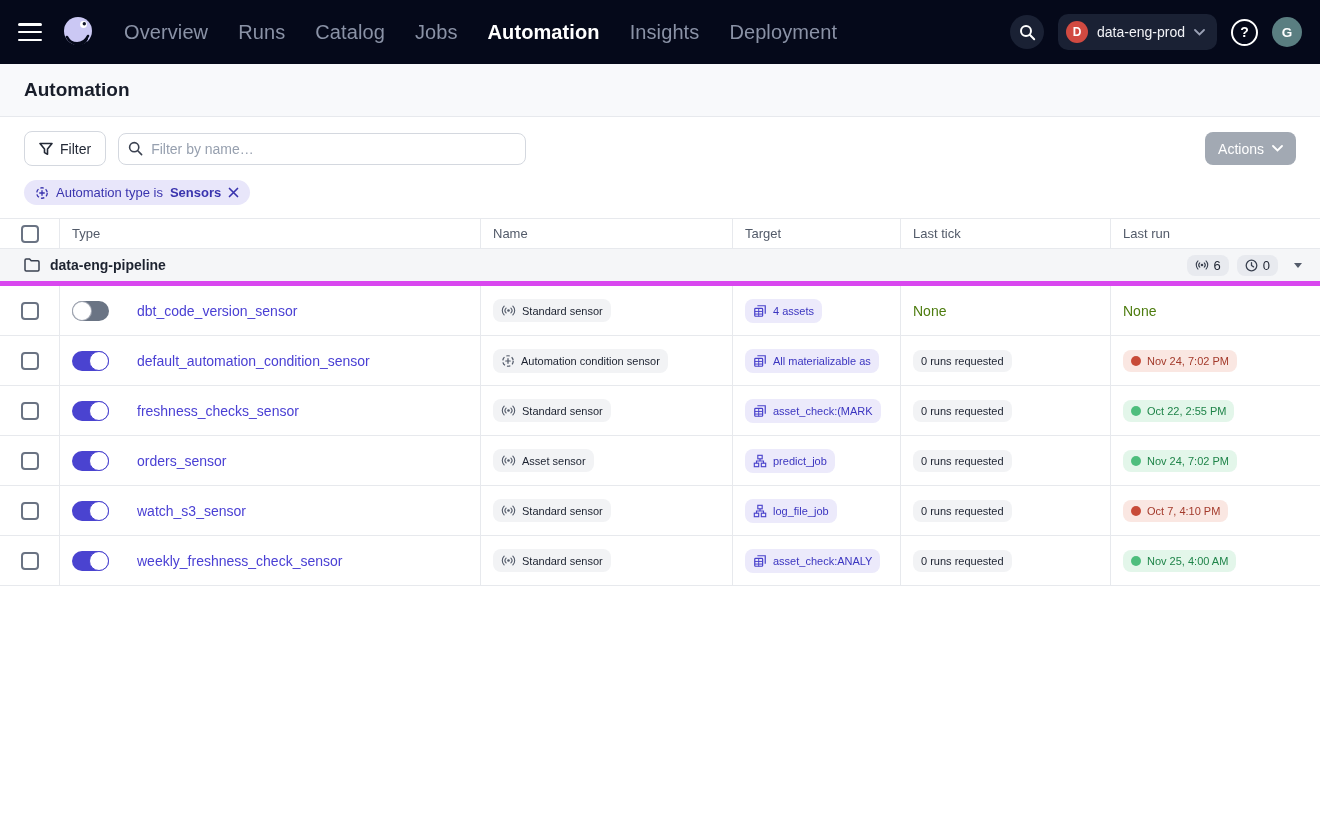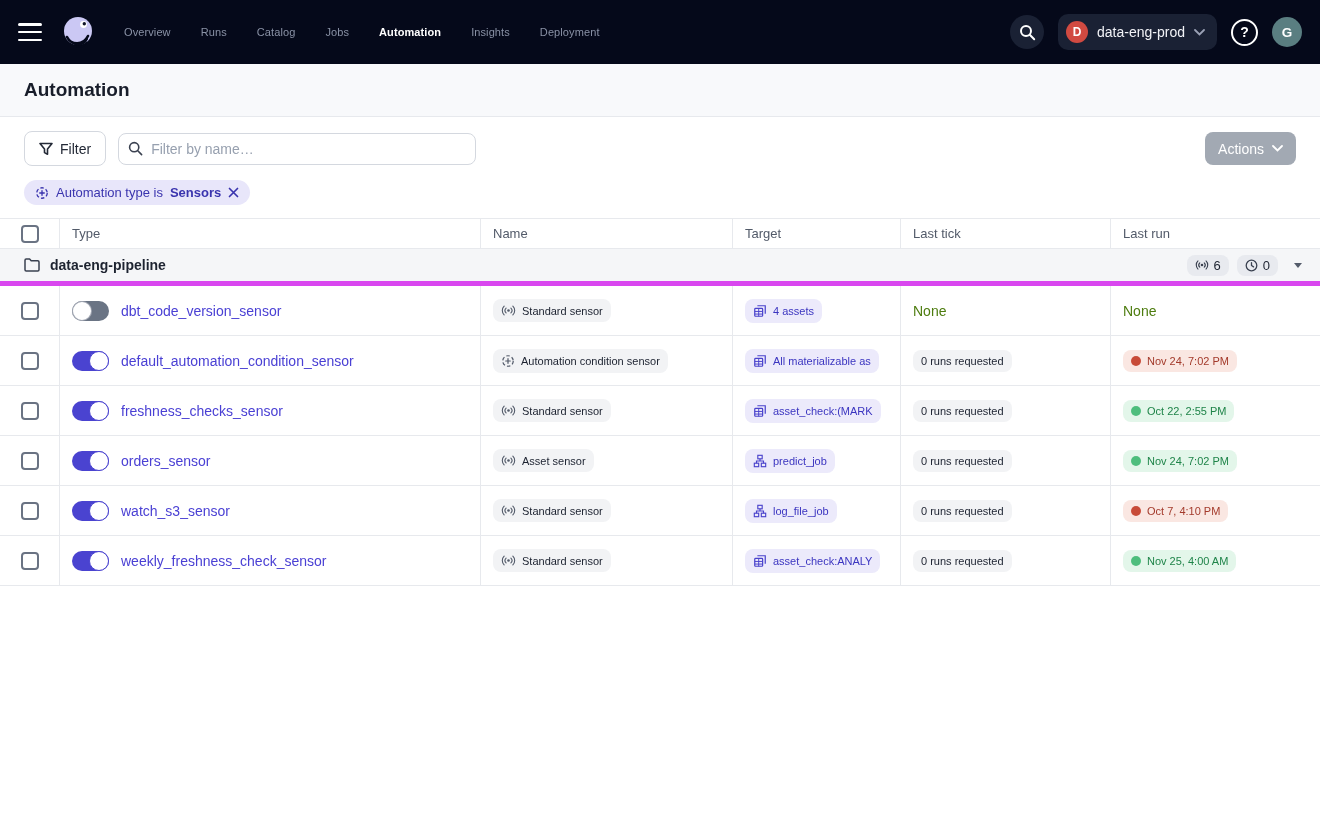--- a/index.html
+++ b/index.html
@@ -4,40 +4,40 @@
 <style>
   * { margin:0; padding:0; box-sizing:border-box; }
   html,body { width:1320px; height:822px; background:#ffffff; font-family:"Liberation Sans", sans-serif; overflow:hidden; }
 
   
   .topnav { height:64px; background:#05091A; display:flex; align-items:center; padding:0 18px; }
   .hamburger { width:24px; height:18px; display:flex; flex-direction:column; justify-content:space-between; cursor:pointer; margin-right:16px; }
   .hamburger span { display:block; height:2.5px; background:#fff; border-radius:2px; }
   .logo { width:40px; height:40px; margin-right:26px; }
   .navlinks { display:flex; align-items:center; gap:30px; }
-  .navlink { color:#8A92A6; font-size:11px; cursor:pointer; letter-spacing:.1px; }
+  .navlink { color:#8A92A6; font-size:20px; cursor:pointer; letter-spacing:.1px; }
   .navlink.active { color:#ffffff; font-weight:700; }
   .nav-right { margin-left:auto; display:flex; align-items:center; gap:14px; }
   .nav-search { width:34px; height:34px; border-radius:50%; background:#1A2134; display:flex; align-items:center; justify-content:center; cursor:pointer; }
   .depl-pill { height:36px; background:#1A2134; border-radius:10px; display:flex; align-items:center; gap:9px; padding:0 12px 0 8px; cursor:pointer; }
   .depl-badge { width:22px; height:22px; border-radius:50%; background:#D14A41; color:#fff; font-size:12px; font-weight:700; display:flex; align-items:center; justify-content:center; }
   .depl-name { color:#F2F3F7; font-size:14px; font-weight:400; }
   .help-btn { width:27px; height:27px; border-radius:50%; border:2.2px solid #fff; color:#fff; font-size:14px; font-weight:700; display:flex; align-items:center; justify-content:center; cursor:pointer; }
   .avatar { width:30px; height:30px; border-radius:50%; background:#5A7E81; color:#fff; font-size:13.5px; font-weight:600; display:flex; align-items:center; justify-content:center; cursor:pointer; }
 
   
   .pagehead { background:#F8F9FB; border-bottom:1px solid #E7E9ED; padding:15px 24px; }
   .pagehead h1 { font-size:19px; font-weight:700; color:#181D2A; }
 
   
   .toolbar { display:flex; align-items:center; padding:14px 24px 12px 24px; background:#fff; }
   .btn-filter { display:inline-flex; align-items:center; gap:7px; border:1px solid #D4D8DF; background:#fff; border-radius:8px; height:35px; padding:0 14px; font-size:14px; color:#232936; cursor:pointer; font-family:inherit; }
   .search-box { position:relative; margin-left:12px; }
   .search-box svg { position:absolute; left:10px; top:8px; }
-  .search-input { width:358px; height:32px; border:1px solid #D4D8DF; border-radius:8px; padding:0 10px 0 32px; font-size:14px; color:#232936; font-family:inherit; outline:none; }
+  .search-input { width:408px; height:32px; border:1px solid #D4D8DF; border-radius:8px; padding:0 10px 0 32px; font-size:14px; color:#232936; font-family:inherit; outline:none; }
   .search-input::placeholder { color:#97A0AF; }
   .btn-actions { margin-left:auto; display:inline-flex; align-items:center; gap:8px; background:#A2A9B3; color:#fff; border:none; border-radius:8px; height:33px; padding:0 13px; font-size:14px; cursor:pointer; font-family:inherit; }
 
   
   .chiprow { padding:2px 24px 13px 24px; background:#fff; }
   .chip { display:inline-flex; align-items:center; gap:7px; background:#E8E6FA; border-radius:14px; padding:5px 11px; font-size:13px; color:#3A34AE; }
   .chip .chip-val { font-weight:700; }
   .chip .chip-x { cursor:pointer; display:flex; align-items:center; }
 
   
@@ -50,21 +50,21 @@
 
   .grouprow { height:37px; background:#F5F6F8; border-bottom:5px solid #d946ef; display:flex; align-items:center; padding:0 18px 0 24px; }
   .grouprow .gname { font-size:14px; font-weight:700; color:#1D2330; margin-left:10px; }
   .group-right { margin-left:auto; display:flex; align-items:center; gap:8px; }
   .gbadge { display:inline-flex; align-items:center; gap:5px; background:#E8EAEF; border-radius:8px; padding:3px 8px; font-size:13px; color:#1D2330; }
   .caret { width:0; height:0; border-left:4.5px solid transparent; border-right:4.5px solid transparent; border-top:5.5px solid #545C6B; margin-left:8px; cursor:pointer; }
 
   .trow { height:50px; border-bottom:1px solid #E7E9ED; }
   .cell { display:flex; align-items:center; padding-left:12px; border-right:1px solid #E7E9ED; overflow:hidden; }
   .cell:last-child { border-right:none; }
-  .name-cell { gap:12px; }
+  .name-cell { gap:28px; }
   .toggle { width:37px; height:20px; border-radius:10px; position:relative; cursor:pointer; flex:0 0 auto; }
   .toggle.on { background:#4A43D0; }
   .toggle.off { background:#6A7484; }
   .knob { width:20px; height:20px; border-radius:50%; background:#fff; border:1.5px solid rgba(90,98,120,.55); position:absolute; top:0; }
   .toggle.on .knob { right:0; border-color:#4A43D0; }
   .toggle.off .knob { left:0; }
   .rowlink { color:#4A40D4; font-size:14px; text-decoration:none; white-space:nowrap; cursor:pointer; }
 
   .pill { display:inline-flex; align-items:center; gap:6px; border-radius:8px; padding:5px 8px; font-size:11px; white-space:nowrap; flex:0 0 auto; }
   .pill-gray { background:#F2F3F5; color:#1C2230; }

